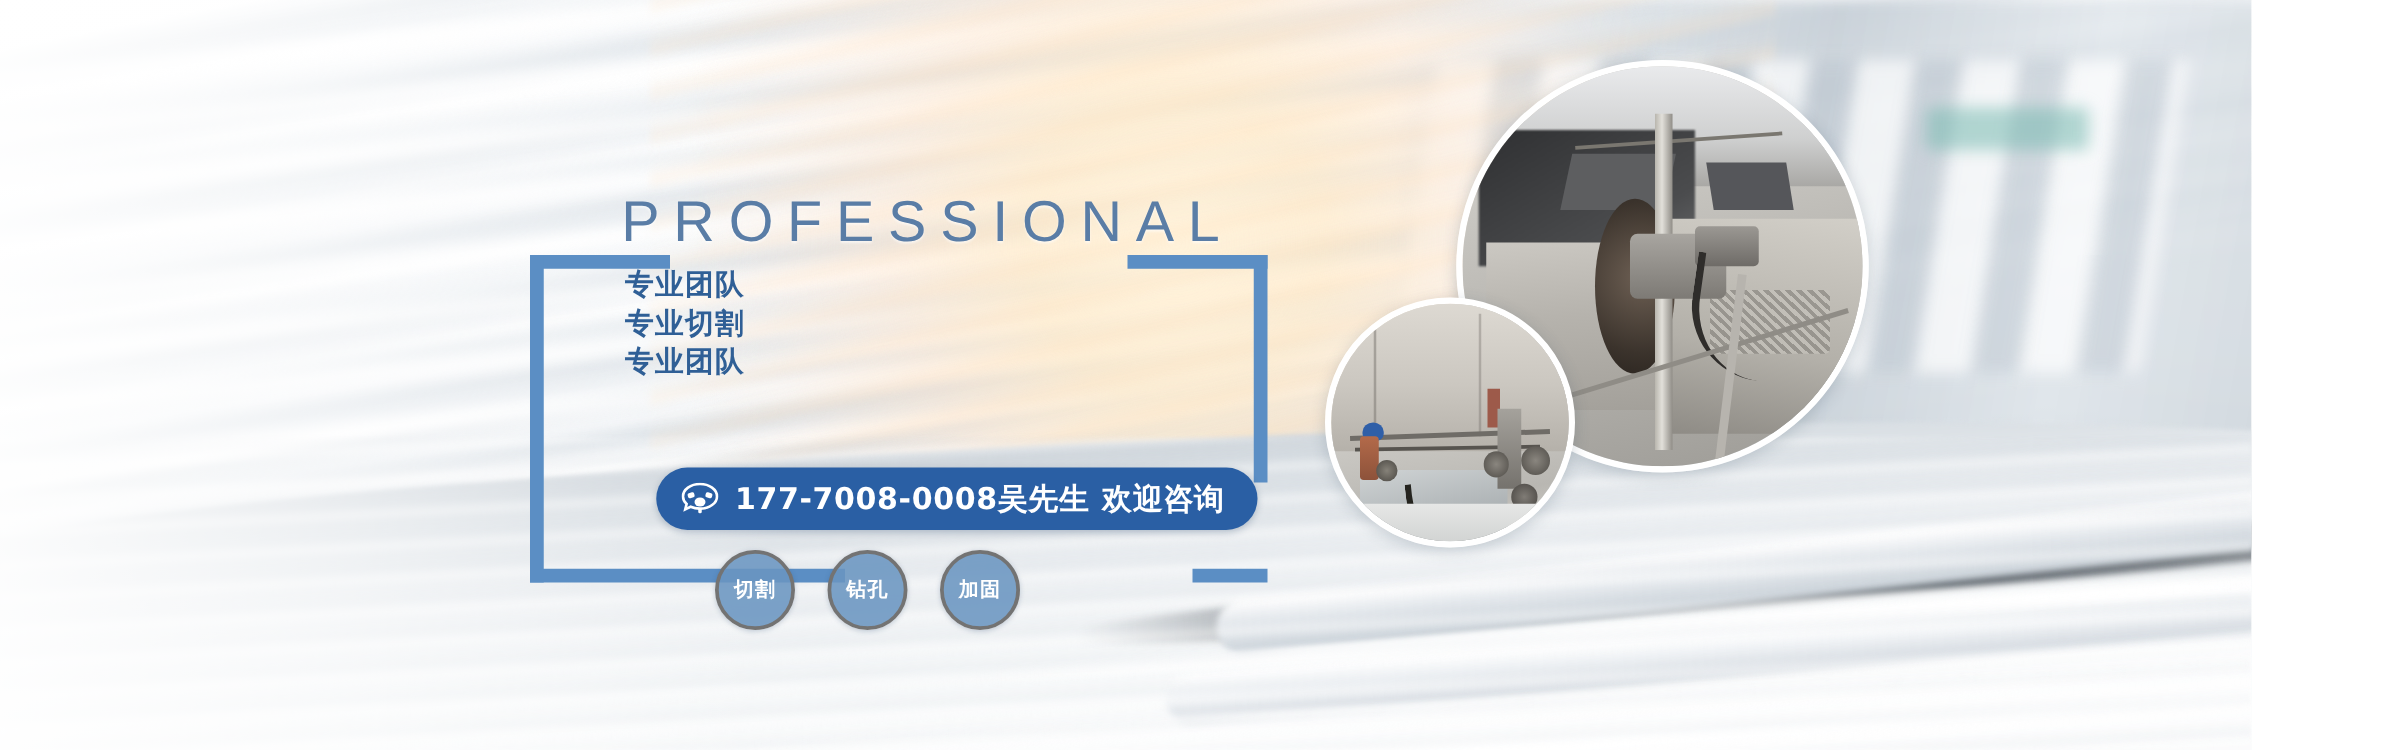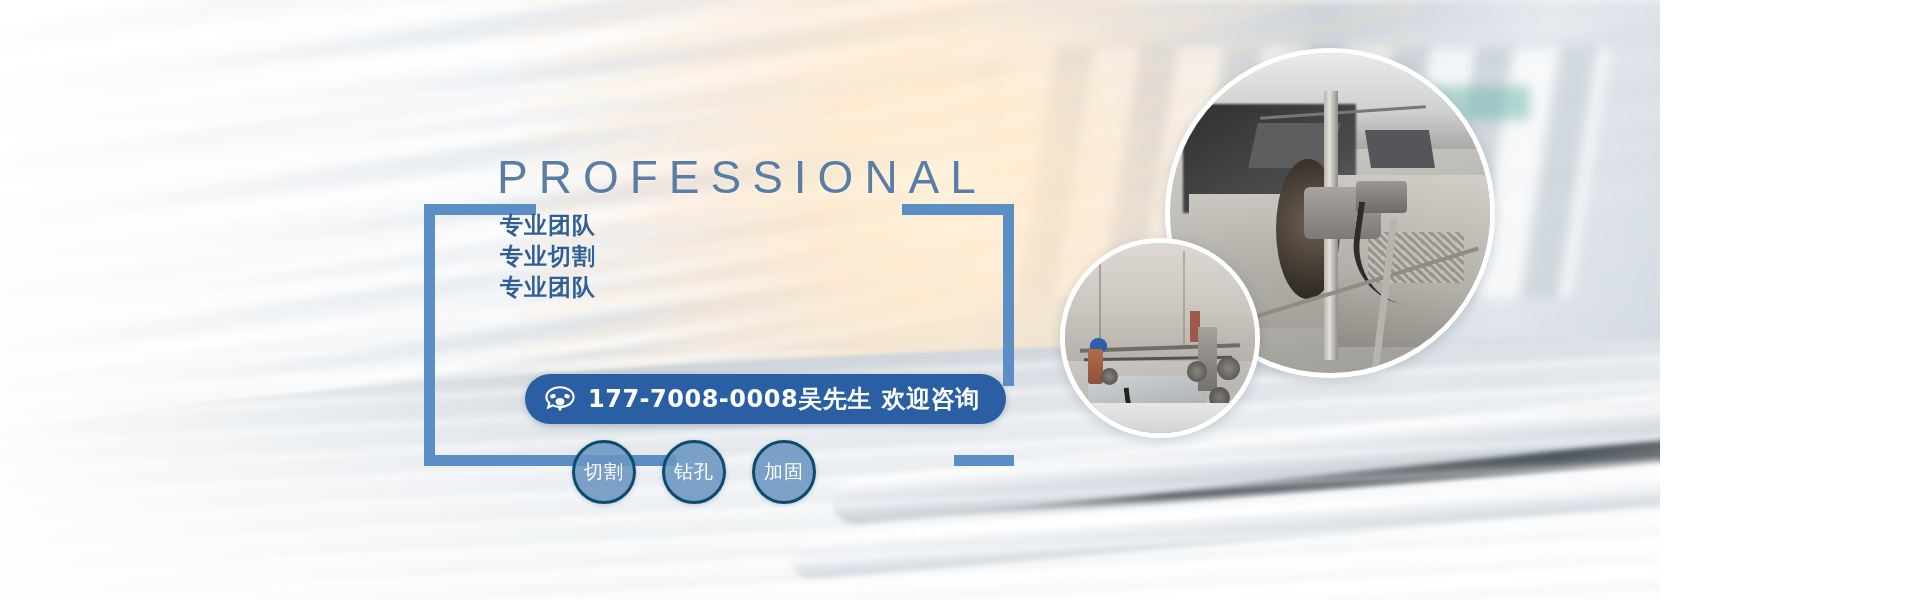--- a/index.html
+++ b/index.html
@@ -1,20 +1,20 @@
 <!DOCTYPE html>
 <html><head>
 <meta charset="utf-8">
 <style>
   html,body{margin:0;padding:0;background:#fff;}
   body{font-family:"Liberation Sans","DejaVu Sans",sans-serif;}
 
   .banner{
     position:relative;
-    width:1660px;height:600px;
+    width:1801px;height:600px;
     overflow:hidden;
     background:#eef1f4;
   }
 
   
   .bg{position:absolute;inset:0;overflow:hidden;}
 
   .bg-base{
     position:absolute;inset:0;
     background:
@@ -201,21 +201,21 @@
     letter-spacing:2px;
     font-family:"DejaVu Sans","Liberation Sans",sans-serif;
     white-space:nowrap;
   }
   .subs{
     margin-left:22px;margin-bottom:4px;
     display:flex;flex-direction:column;gap:4px;
   }
   .sub-line{
     font-size:23px;font-weight:700;color:#2f5f96;letter-spacing:1px;
-    font-family:Liberation Mono, monospace;
+    font-family:Liberation Serif, serif;
     white-space:nowrap;
     line-height:1.18;
   }
 
   
   .phone-pill{
     position:absolute;left:525px;top:374px;
     height:50px;border-radius:25px;
     background:#2a5fa4;
     display:flex;align-items:center;
@@ -232,23 +232,23 @@
     white-space:nowrap;
   }
   .phone-name{}
   .phone-cta{margin-left:10px;}
 
   
   .tags{position:absolute;left:572px;top:440px;display:flex;gap:26px;}
   .tag{
     width:58px;height:58px;border-radius:50%;
     background:rgba(106,149,192,.88);
-    border:3px solid #0c4a6e;
+    border:3px solid #737373;
     display:flex;align-items:center;justify-content:center;
-    color:#fff;font-size:19px;font-weight:400;letter-spacing:1px;
+    color:#fff;font-size:16px;font-weight:700;letter-spacing:1px;
     font-family:"DejaVu Sans","Liberation Sans",sans-serif;
     box-shadow:0 1px 4px rgba(40,70,110,.25);
   }
 
   
   .photo{
     position:absolute;border-radius:50%;overflow:hidden;
     border:5px solid #ffffff;
     box-shadow:0 3px 12px rgba(60,80,100,.22);
   }

